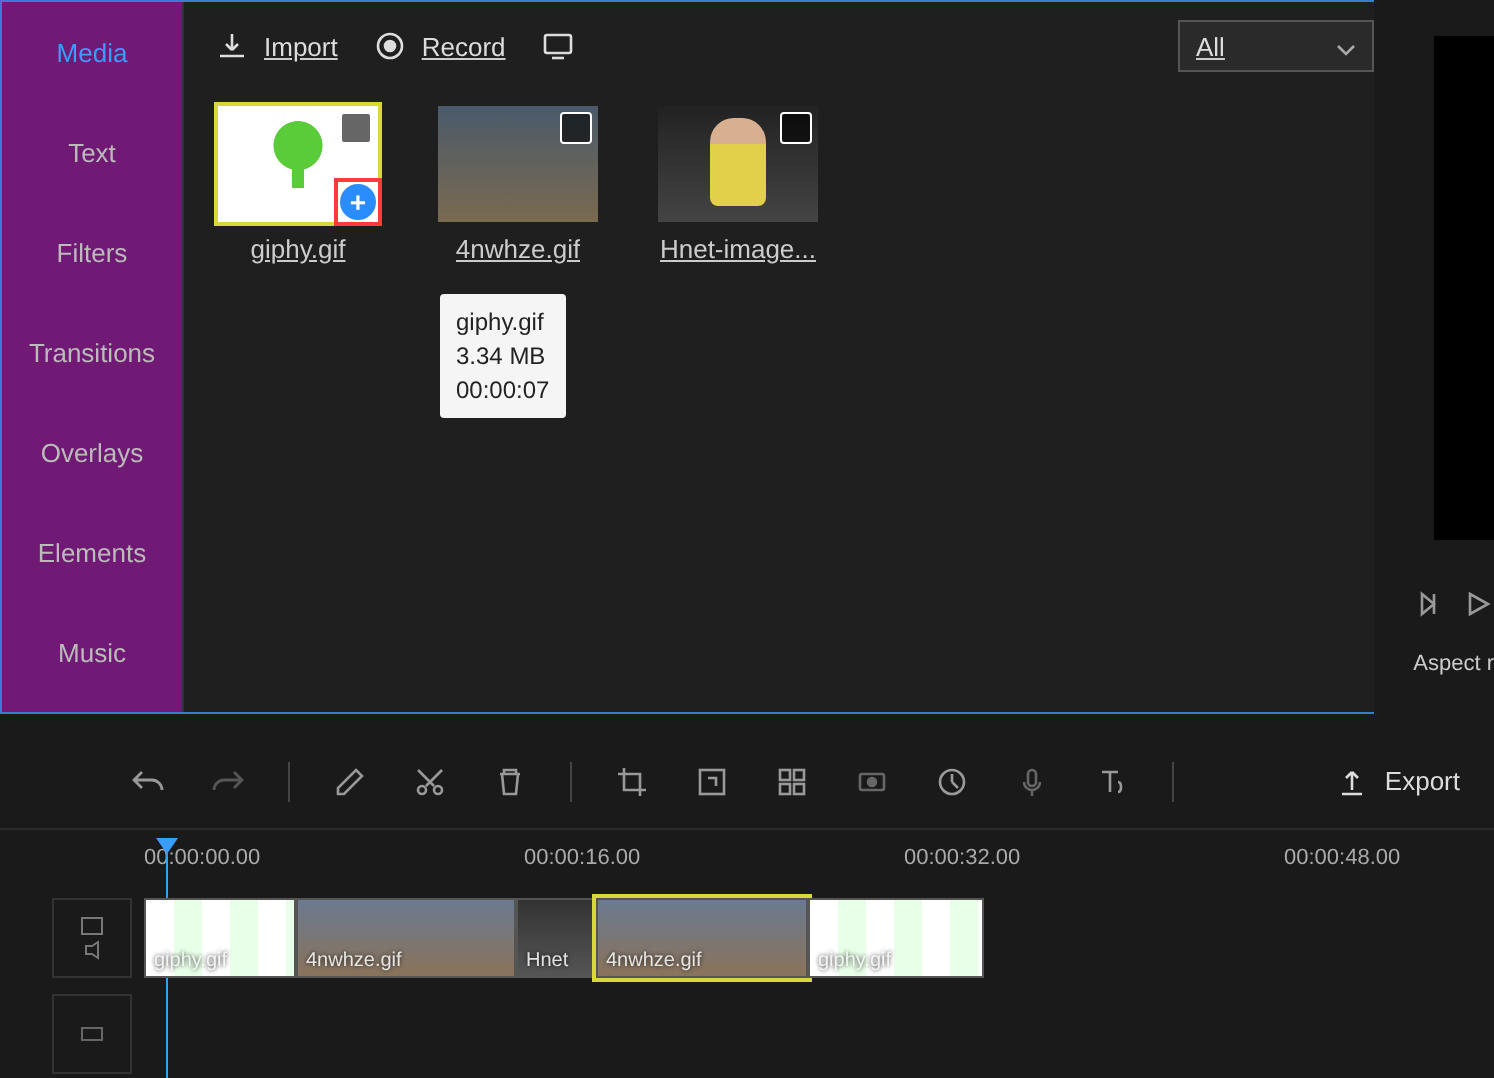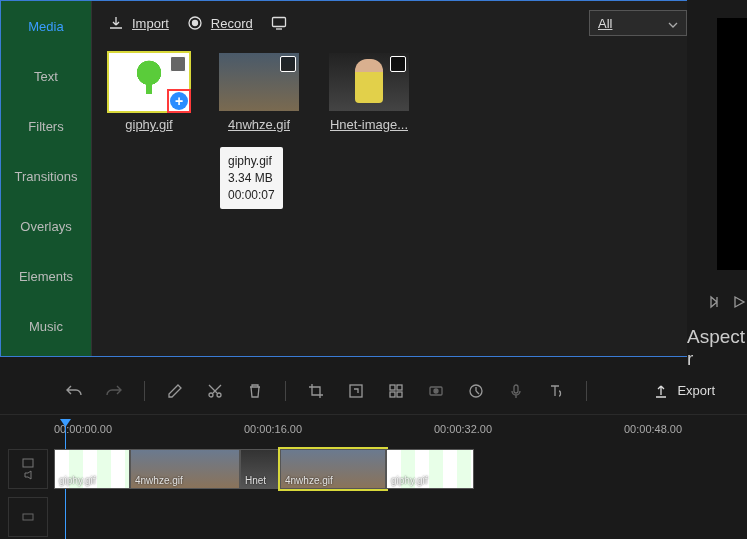--- a/index.html
+++ b/index.html
@@ -1,44 +1,44 @@
 <!DOCTYPE html>
 <html><head>
 <meta charset="utf-8">
 <style>
   * { box-sizing: border-box; margin: 0; padding: 0; font-family: -apple-system, Segoe UI, sans-serif; }
   body { background: #1a1a1a; color: #ccc; width: 747px; height: 539px; overflow: hidden; position: relative; font-size: 13px; }
   .top-region { display: flex; height: 357px; border: 1px solid #3a7bd5; border-right: none; margin-left: 0; }
-  .side-tabs { width: 90px; background: #14532d; display: flex; flex-direction: column; }
+  .side-tabs { width: 90px; background: #701a75; display: flex; flex-direction: column; }
   .side-tab { height: 50px; display: flex; align-items: center; justify-content: center; cursor: pointer; color: #bbb; }
   .side-tab.active { color: #3a9cff; }
   .media-pane { flex: 1; background: #1f1f1f; border-left: 1px solid #333; position: relative; text-decoration: underline; }
   .media-toolbar { height: 44px; display: flex; align-items: center; gap: 18px; padding: 0 16px; }
   .tb-btn { display: flex; align-items: center; gap: 8px; color: #ddd; cursor: pointer; }
   .tb-icon { width: 16px; height: 16px; display: inline-block; }
   .filter-select { margin-left: auto; width: 98px; height: 26px; background: #2a2a2a; border: 1px solid #555; color: #ddd; display: flex; align-items: center; justify-content: space-between; padding: 0 8px; cursor: pointer; }
   .list-mode { width: 26px; height: 26px; border: 1px solid #555; display: flex; align-items: center; justify-content: center; cursor: pointer; }
   .media-grid { display: flex; gap: 28px; padding: 8px 16px; flex-wrap: wrap; align-content: flex-start; }
   .media-item { width: 82px; display: flex; flex-direction: column; align-items: center; gap: 6px; position: relative; }
   .thumb { width: 80px; height: 58px; background: #fff; position: relative; }
   .thumb.sel { outline: 2px solid #d8d83a; }
   .thumb .corner { position: absolute; top: 3px; right: 3px; width: 16px; height: 16px; background: rgba(0,0,0,0.6); border: 1.5px solid #fff; border-radius: 2px; }
   .add-badge { position: absolute; bottom: -2px; right: -2px; width: 24px; height: 24px; border: 2px solid #ff3a3a; display: flex; align-items: center; justify-content: center; }
   .add-circle { width: 18px; height: 18px; border-radius: 50%; background: #2a8cff; color: #fff; display: flex; align-items: center; justify-content: center; font-weight: bold; font-size: 14px; }
   .media-label { color: #ccc; font-size: 13px; max-width: 82px; white-space: nowrap; overflow: hidden; text-overflow: ellipsis; }
   .tooltip { position: absolute; left: 128px; top: 146px; background: #f5f5f5; color: #222; padding: 6px 8px; font-size: 12px; line-height: 1.4; border-radius: 2px; z-index: 5; }
   .preview-pane { position: absolute; right: 0; top: 0; width: 60px; height: 357px; background: #1a1a1a; }
   .preview-box { position: absolute; top: 18px; right: 0; width: 30px; height: 252px; background: #000; }
   .preview-ctrls { position: absolute; top: 294px; right: 0; display: flex; gap: 8px; color: #888; }
-  .aspect-lbl { position: absolute; top: 326px; right: 0; color: #ccc; font-size: 19px; }
-  .toolbar-row { height: 48px; display: flex; align-items: center; gap: 20px; padding: 0 32px 0 64px; margin-top: 10px; border-bottom: 1px solid #2a2a2a; }
+  .aspect-lbl { position: absolute; top: 326px; right: 0; color: #ccc; font-size: 11px; }
+  .toolbar-row { height: 48px; display: flex; align-items: center; gap: 20px; padding: 0 17px 0 64px; margin-top: 10px; border-bottom: 1px solid #2a2a2a; }
   .toolbar-row .sep { width: 1px; height: 20px; background: #444; }
   .tool { width: 20px; height: 20px; color: #888; cursor: pointer; display: flex; align-items: center; justify-content: center; }
   .export-btn { margin-left: auto; display: flex; align-items: center; gap: 8px; color: #ddd; cursor: pointer; }
-  .timeline { position: relative; margin-top: 6px; padding-left: 54px; }
+  .timeline { position: relative; margin-top: 6px; padding-left: 54px; margin-left: 18px; }
   .ruler { height: 22px; position: relative; color: #aaa; font-size: 11px; }
   .ruler-mark { position: absolute; top: 2px; }
   .playhead { position: absolute; top: 0; width: 1px; height: 120px; background: #3a9cff; }
   .playhead::before { content: ""; position: absolute; top: -2px; left: -5px; width: 11px; height: 8px; background: #3a9cff; clip-path: polygon(0 0, 100% 0, 50% 100%); }
   .track { height: 44px; display: flex; align-items: center; margin-top: 4px; position: relative; }
   .track-head { position: absolute; left: -46px; width: 40px; height: 40px; display: flex; flex-direction: column; align-items: center; justify-content: center; gap: 2px; color: #666; font-size: 10px; border: 1px solid #333; }
   .clip { height: 40px; border: 1px solid #555; display: flex; align-items: flex-end; padding: 2px 4px; font-size: 10px; color: rgba(255,255,255,0.85); background: #fff; text-shadow: 0 0 2px rgba(0,0,0,0.8); overflow: hidden; white-space: nowrap; }
   .clip.sel { outline: 2px solid #d8d83a; }
   .alien { background: repeating-linear-gradient(90deg, #fff 0 14px, #e8ffe8 14px 28px); }
   .scene { background: linear-gradient(#6b7a8f, #8a735a); }

